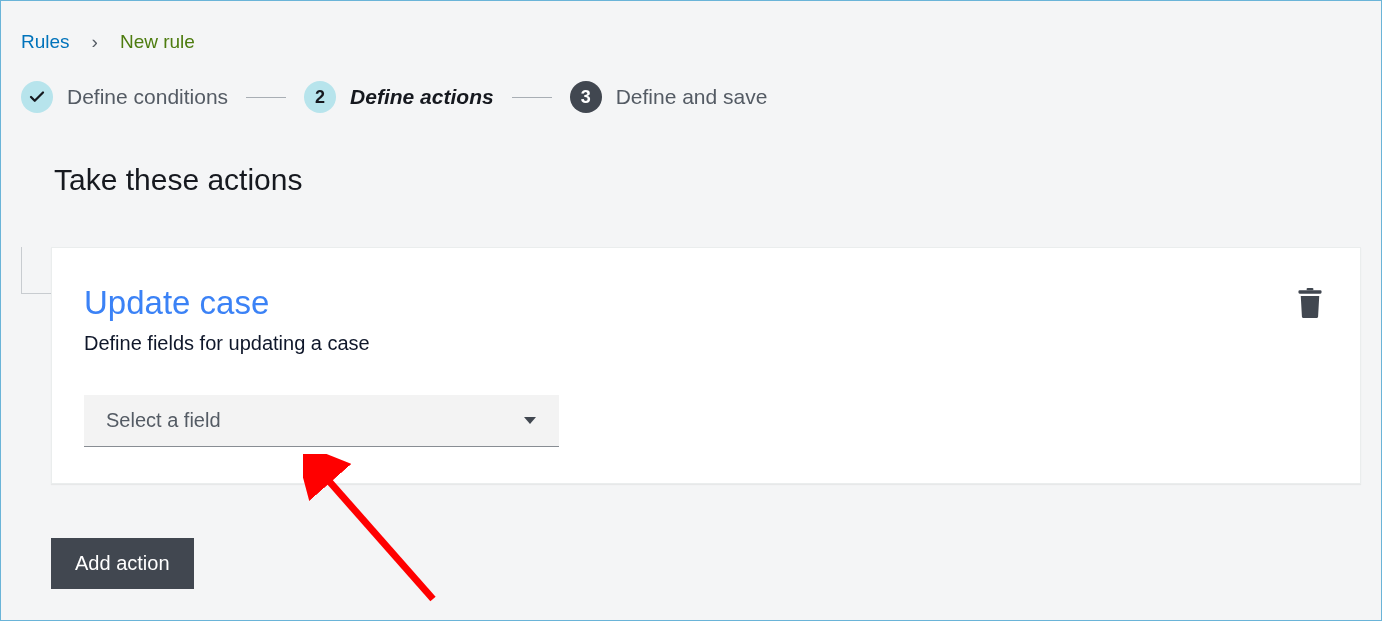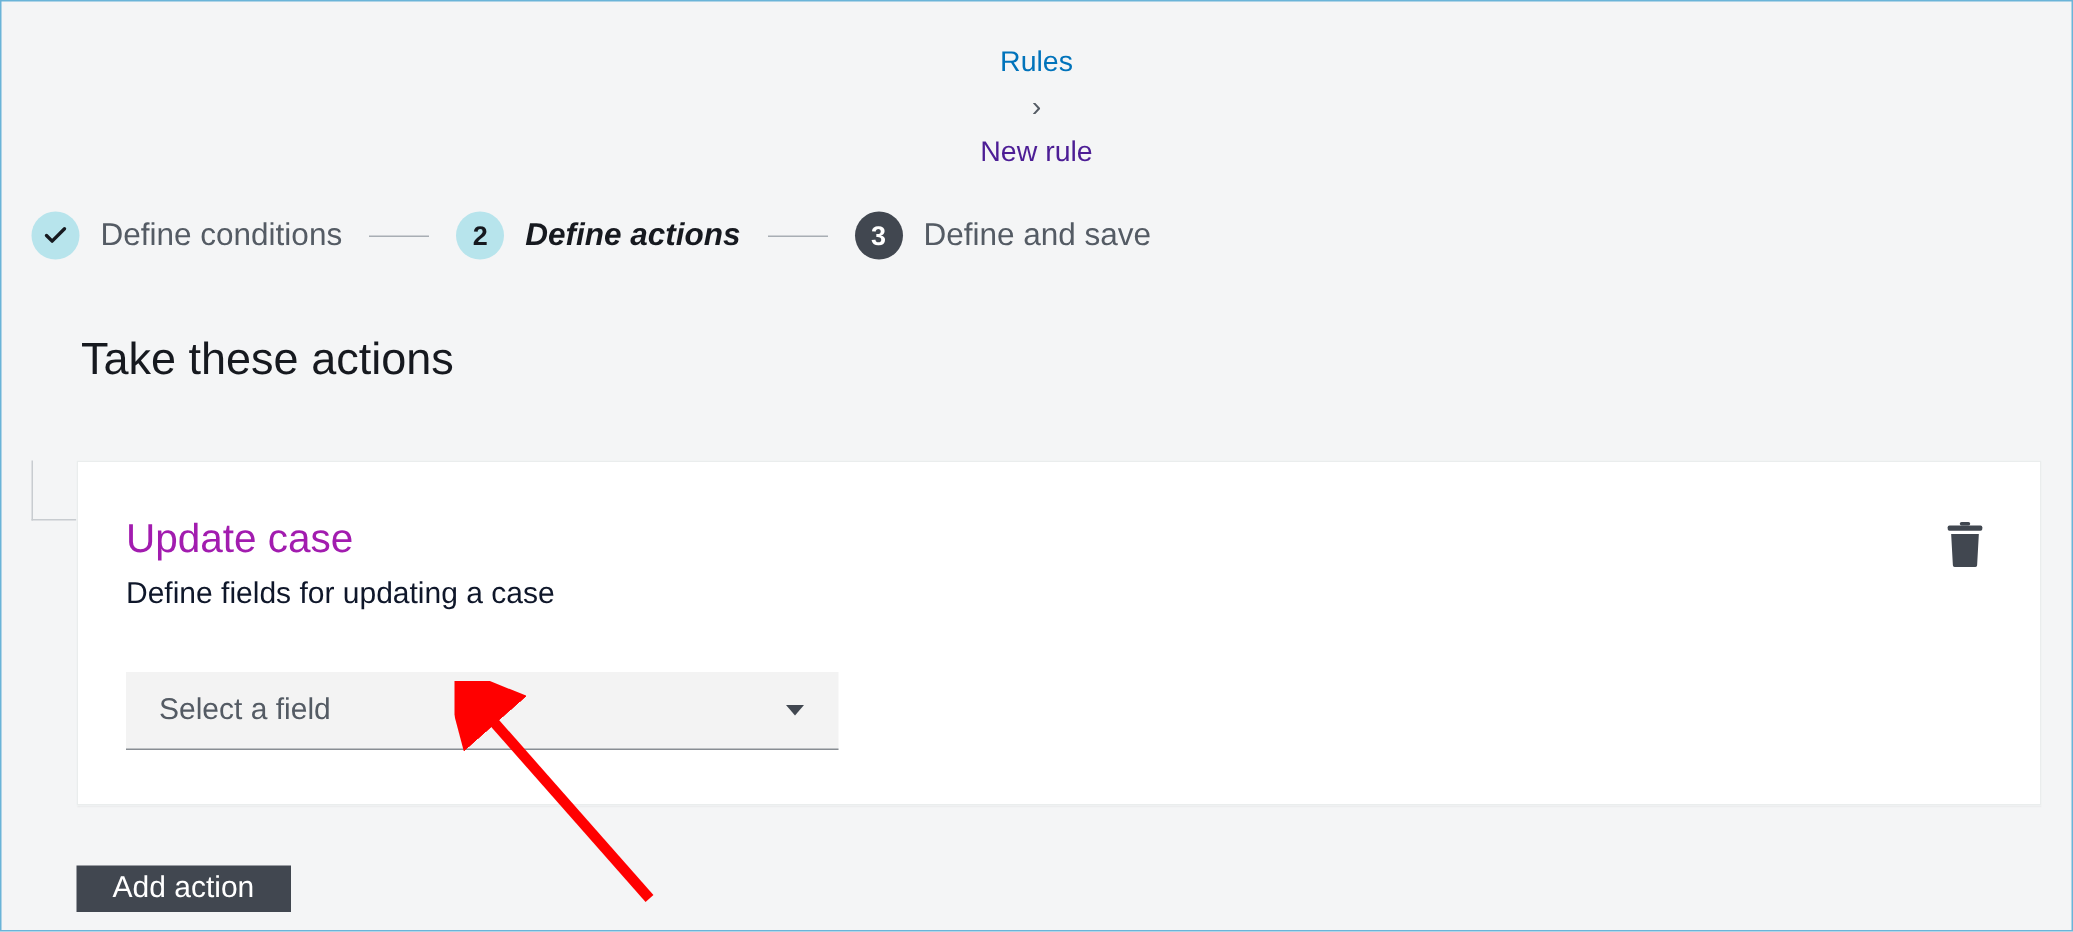--- a/index.html
+++ b/index.html
@@ -8,29 +8,28 @@
       background: #f4f5f6;
       width: 1382px;
       height: 621px;
       border: 1px solid #6ab4d8;
       padding: 0;
       position: relative;
     }
     .content { padding: 20px 20px 0 20px; }
     .breadcrumb {
       display: flex;
-      align-items: center;
-      gap: 8px;
+      align-items: flex-end;
+      gap: 22px;
       font-size: 19px;
       margin: 10px 0 28px 0;
-      flex-direction: column;
     }
     .breadcrumb .link { color: #0073bb; text-decoration: none; cursor: pointer; }
     .breadcrumb .sep { color: #545b64; font-size: 19px; }
-    .breadcrumb .current { color: #4c1d95; }
+    .breadcrumb .current { color: #4d7c0f; }
     .stepper {
       display: flex;
       align-items: center;
       gap: 18px;
       margin-bottom: 50px;
     }
     .step { display: flex; align-items: center; gap: 14px; cursor: pointer; }
     .circle {
       width: 32px; height: 32px; border-radius: 50%;
       display: flex; align-items: center; justify-content: center;
@@ -55,45 +54,45 @@
     .card {
       flex: 1;
       background: #fff;
       border: 1px solid #eaeded;
       box-shadow: 0 1px 1px rgba(0,0,0,0.05);
       padding: 36px 32px;
       position: relative;
       margin-left: 0;
     }
     .card-header { display: flex; justify-content: space-between; align-items: flex-start; }
-    .card-title { font-size: 27px; font-weight: 400; color: #a21caf; margin-bottom: 10px; }
+    .card-title { font-size: 33px; font-weight: 400; color: #3b82f6; margin-bottom: 10px; }
     .card-subtitle { font-size: 20px; color: #0f172a; margin-bottom: 40px; }
     .trash-btn { background: none; border: none; cursor: pointer; padding: 4px; }
     .trash-svg { width: 28px; height: 30px; fill: #414750; }
     .select-wrap { position: relative; width: 475px; }
     .select-field {
       width: 100%; height: 52px;
       background: #f3f3f3;
       border: none;
       border-bottom: 1px solid #888d93;
       padding: 0 22px;
       font-size: 20px;
       color: #545b64;
       text-align: left;
       cursor: pointer;
       display: flex; align-items: center; justify-content: space-between; gap: 30px;
     }
     .caret-svg { width: 14px; height: 10px; fill: #414750; }
     .add-btn {
-      margin: 40px 0 0 30px;
+      margin: 54px 0 0 30px;
       background: #414750;
       color: #fff;
       border: none;
       font-size: 20px;
-      padding: 4px 24px;
+      padding: 14px 24px;
       cursor: pointer;
     }
     .annotation-arrow {
       position: absolute;
       left: 302px;
       top: 453px;
       width: 160px;
       height: 160px;
       pointer-events: none;
     }

